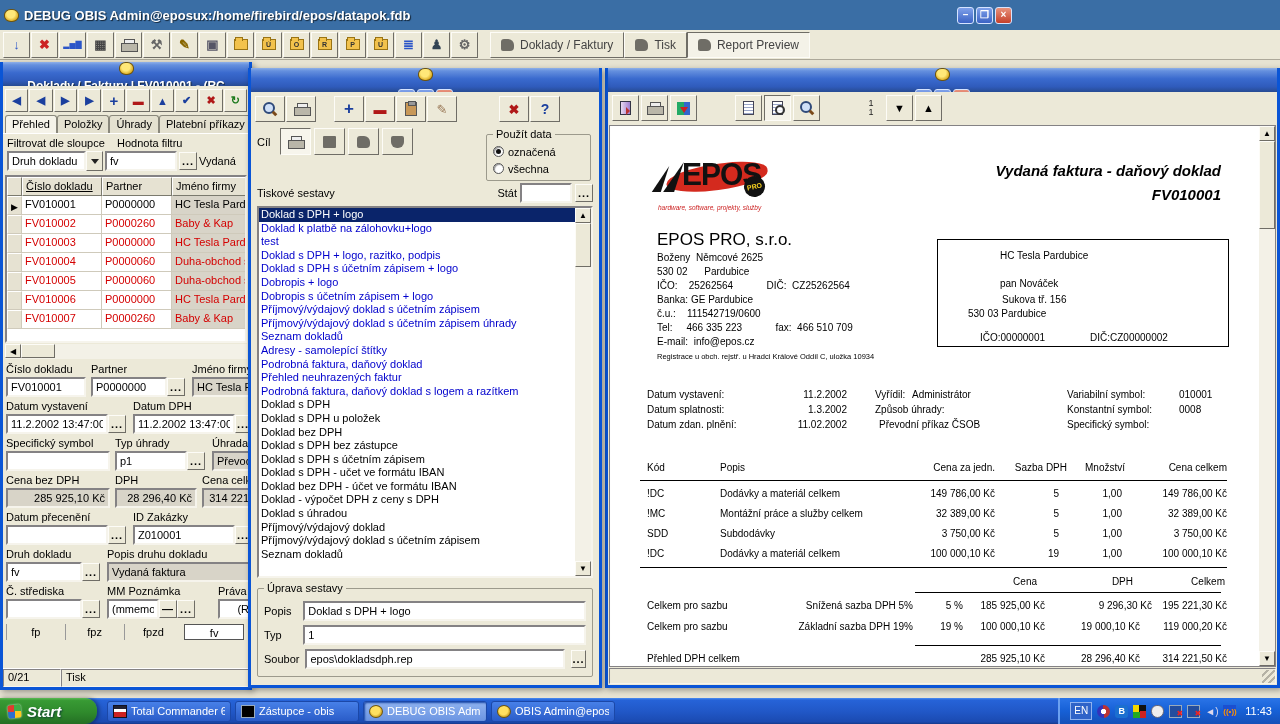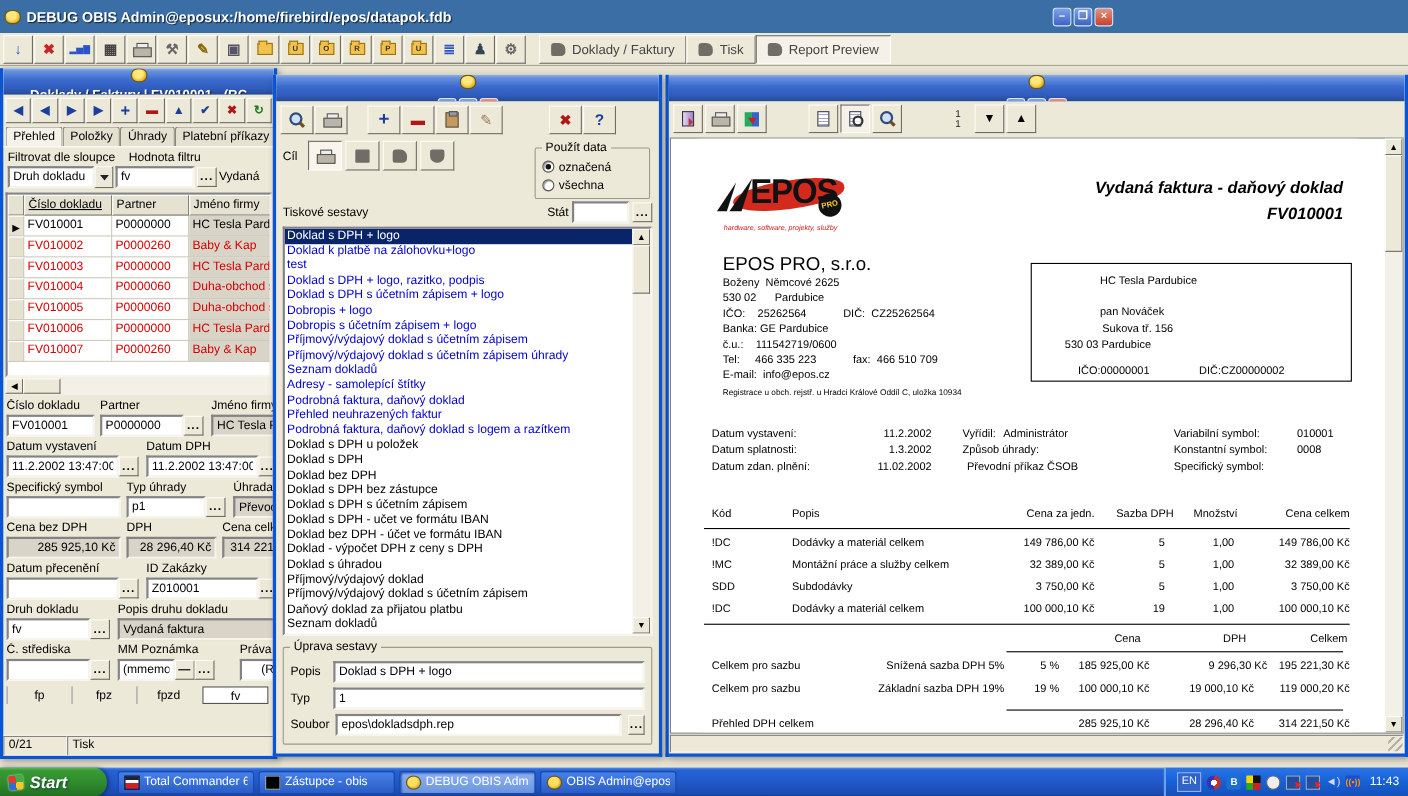--- a/index.html
+++ b/index.html
@@ -648,32 +648,31 @@
           <div class="li blue">Doklad s DPH s účetním zápisem + logo</div>
           <div class="li blue">Dobropis + logo</div>
           <div class="li blue">Dobropis s účetním zápisem + logo</div>
           <div class="li blue">Příjmový/výdajový doklad s účetním zápisem</div>
           <div class="li blue">Příjmový/výdajový doklad s účetním zápisem úhrady</div>
           <div class="li blue">Seznam dokladů</div>
           <div class="li blue">Adresy - samolepící štítky</div>
           <div class="li blue">Podrobná faktura, daňový doklad</div>
           <div class="li blue">Přehled neuhrazených faktur</div>
           <div class="li blue">Podrobná faktura, daňový doklad s logem a razítkem</div>
+          <div class="li black">Doklad s DPH</div>
           <div class="li black">Doklad s DPH u položek</div>
-          <div class="li black">Doklad s DPH</div>
           <div class="li black">Doklad bez DPH</div>
           <div class="li black">Doklad s DPH bez zástupce</div>
           <div class="li black">Doklad s DPH s účetním zápisem</div>
           <div class="li black">Doklad s DPH - učet ve formátu IBAN</div>
           <div class="li black">Doklad bez DPH - účet ve formátu IBAN</div>
           <div class="li black">Doklad - výpočet DPH z ceny s DPH</div>
           <div class="li black">Doklad s úhradou</div>
           <div class="li black">Příjmový/výdajový doklad</div>
           <div class="li black">Příjmový/výdajový doklad s účetním zápisem</div>
-          <div class="li black">Daňový doklad za přijatou platbu</div>
           <div class="li black">Seznam dokladů</div>
         </div>
       <div class="vscroll">
         <button class="btn3d vs-btn up">▲</button>
         <span class="btn3d vs-thumb"></span>
         <button class="btn3d vs-btn dn">▼</button>
       </div>
     </div>
     <fieldset class="uprava">
       <legend>Úprava sestavy</legend>

